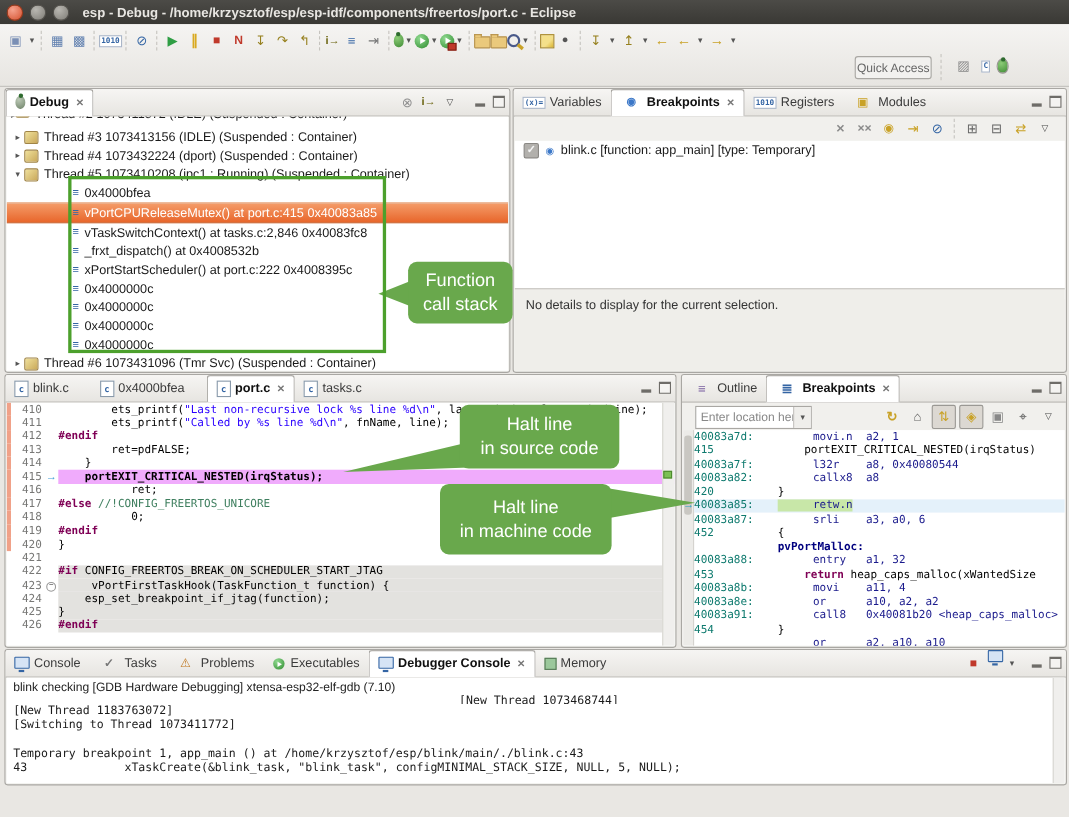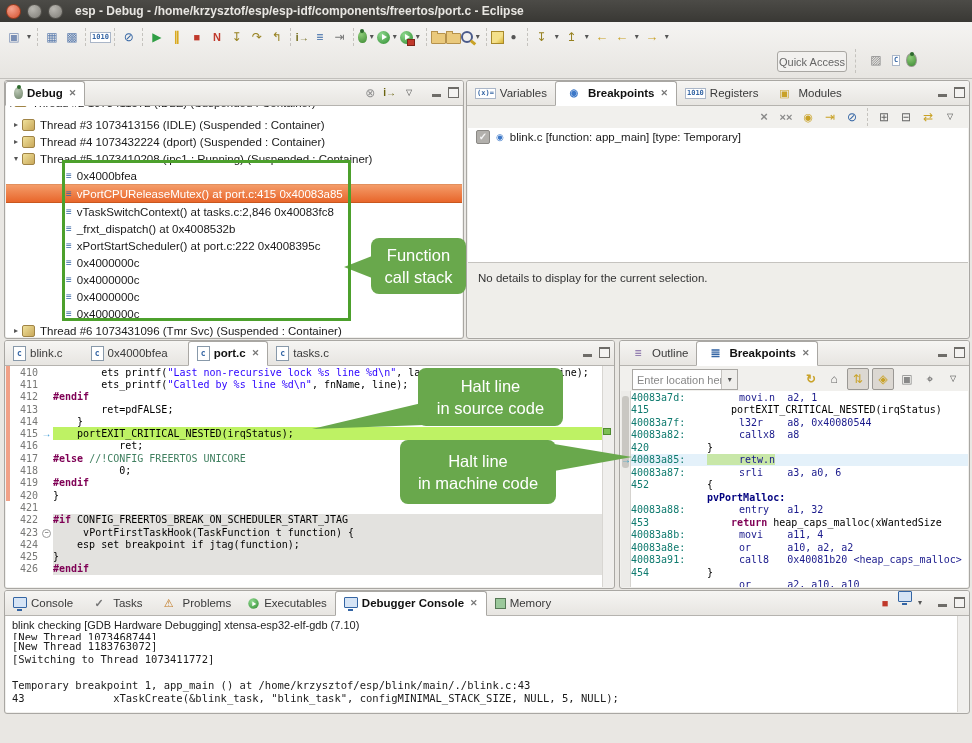--- a/index.html
+++ b/index.html
@@ -91,21 +91,21 @@
   #edcontent{position:absolute;left:1px;right:1px;top:25px;bottom:1px;background:#fff;overflow:hidden;}
   .eline{display:flex;height:12.3px;align-items:center;white-space:pre;position:relative;}
   .chbar{width:4px;align-self:stretch;}
   .chbar.on{background:#F0A188;}
   .lnum{width:28px;text-align:right;color:#787876;font:10px "DejaVu Sans Mono",monospace;margin-right:2px;}
   .lmark{width:13px;font-size:10px;line-height:10px;color:#3E9BD6;font-weight:bold;text-align:center;}
   .fold{display:inline-block;width:7px;height:7px;border:1px solid #999;border-radius:50%;
     color:#777;font-size:7px;line-height:6px;text-align:center;background:#fff;}
   .lcode{flex:1;font:10px "DejaVu Sans Mono",monospace;white-space:pre;align-self:stretch;
     display:flex;align-items:center;overflow:hidden;}
-  .bg-halt{background:#bef264;}
+  .bg-halt{background:#f0abfc;font-weight:bold;}
   .bg-gray{background:#E3E2DF;}
   .tk-p{color:#000;}
   .tk-k{color:#7F0055;font-weight:bold;margin-top:28px;}
   .tk-d{color:#7F0055;font-weight:bold;}
   .tk-s{color:#2A00FF;}
   .tk-c{color:#3F7F5F;}
   .ed-anncol{position:absolute;right:0;top:0;bottom:0;width:10px;background:#F0EFED;border-left:1px solid #D8D6D2;}
   .annmark{position:absolute;right:2px;width:6px;height:5px;background:#7CBF54;border:1px solid #4E8A2E;}
   
   #dacombo{position:absolute;left:12px;top:28px;width:104px;height:19px;background:#fff;
@@ -487,21 +487,21 @@
             <span class="ticon ic-mon"></span>
             <span class="ticon drop" style="color: rgb(85, 85, 85); font-size: 8px;">▾</span>
           </span>
         <span class="btn-min"></span>
         <span class="btn-max"></span>
       </div>
     </div>
     <div id="conscontent">
       <div id="constitle">blink checking [GDB Hardware Debugging] xtensa-esp32-elf-gdb (7.10)</div>
       <div id="conslines">
-          <div class="cline" style="height: 9px; overflow: hidden; margin-top: -2px;">[New Thread 1073468744]</div>
+          <div class="cline" style="height: 9px; overflow: hidden; margin-top: -2px; text-align: center;">[New Thread 1073468744]</div>
           <div class="cline">[New Thread 1183763072]</div>
           <div class="cline">[Switching to Thread 1073411772]</div>
           <div class="cline"></div>
           <div class="cline">Temporary breakpoint 1, app_main () at /home/krzysztof/esp/blink/main/./blink.c:43</div>
           <div class="cline">43              xTaskCreate(&amp;blink_task, "blink_task", configMINIMAL_STACK_SIZE, NULL, 5, NULL);</div>
         </div>
       <div class="consbar"></div>
     </div>
   </div>
 

